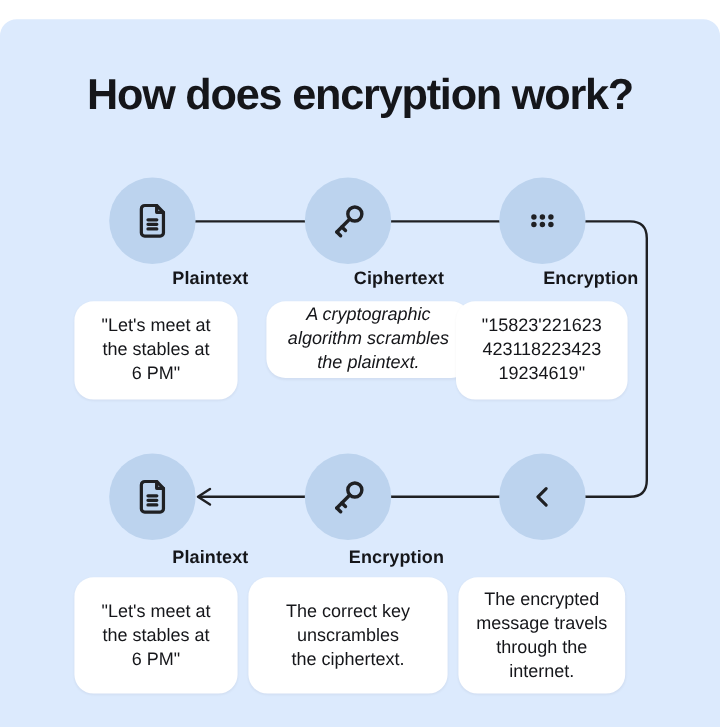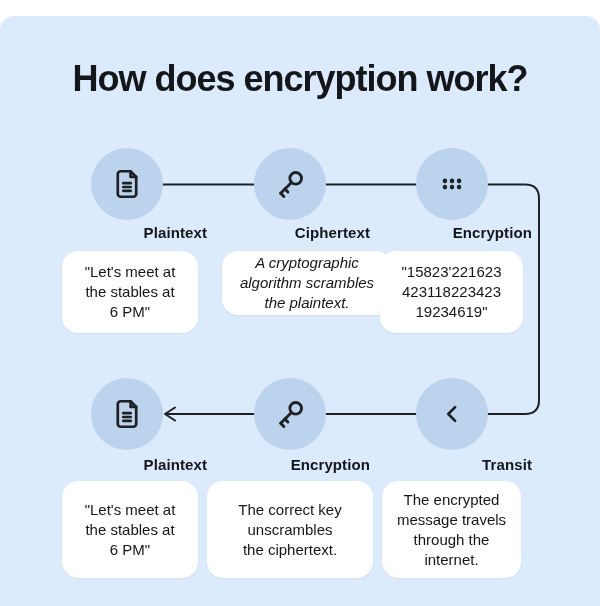--- a/index.html
+++ b/index.html
@@ -113,21 +113,20 @@
   <div class="node-circle" style="left:416px;top:362px;">
     <span class="icon">
       <svg width="30" height="30" viewBox="0 0 24 24" fill="none" stroke="#1f2023" stroke-width="2.1" stroke-linecap="round" stroke-linejoin="round">
         <path d="M14.5 6.5 L9 12 L14.5 17.5"></path>
       </svg>
     </span>
   </div>
 
   <div class="node-label" style="left:47px;top:440px;">Plaintext</div>
   <div class="node-label" style="left:210px;top:440px;">Encryption</div>
-  <div class="node-label" style="left:372px;top:440px;">Transit</div>
 
   <div class="card" style="left:62px;top:465px;width:136px;height:97px;">"Let's meet at
 the stables at
 6 PM"</div>
   <div class="card" style="left:207px;top:465px;width:166px;height:97px;">The correct key
 unscrambles
 the ciphertext.</div>
   <div class="card" style="left:382px;top:465px;width:139px;height:97px;">The encrypted
 message travels
 through the

